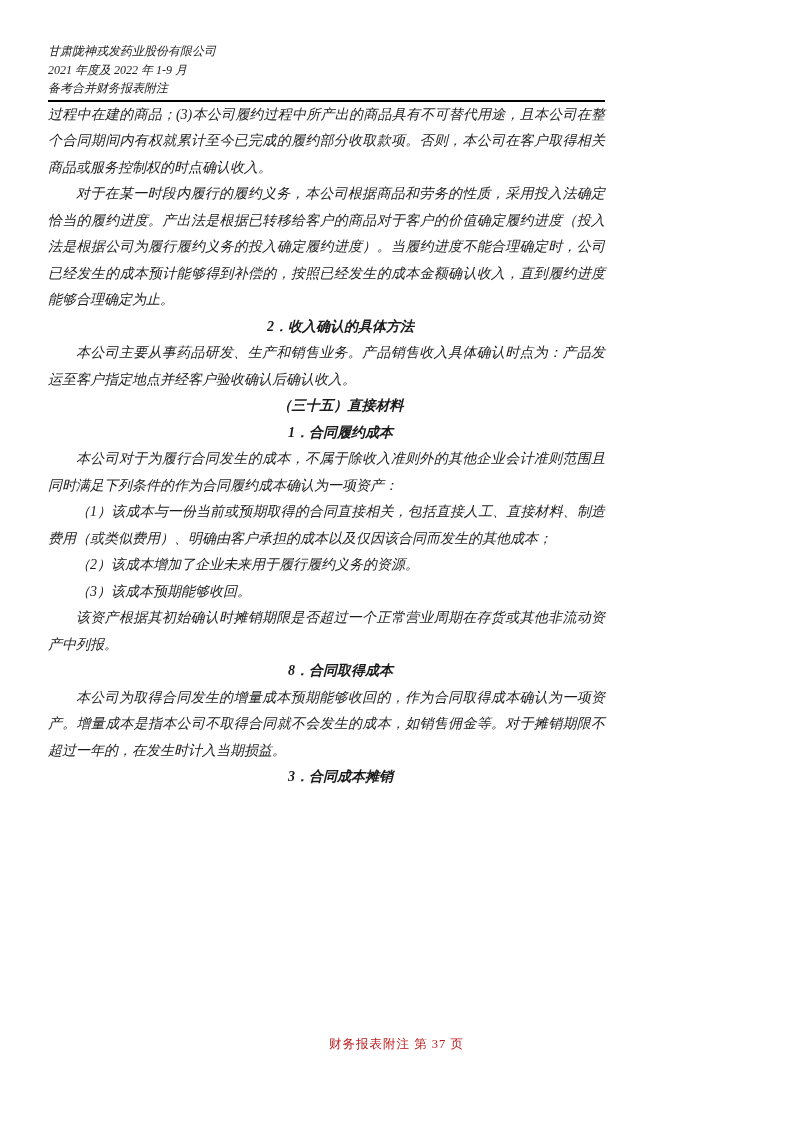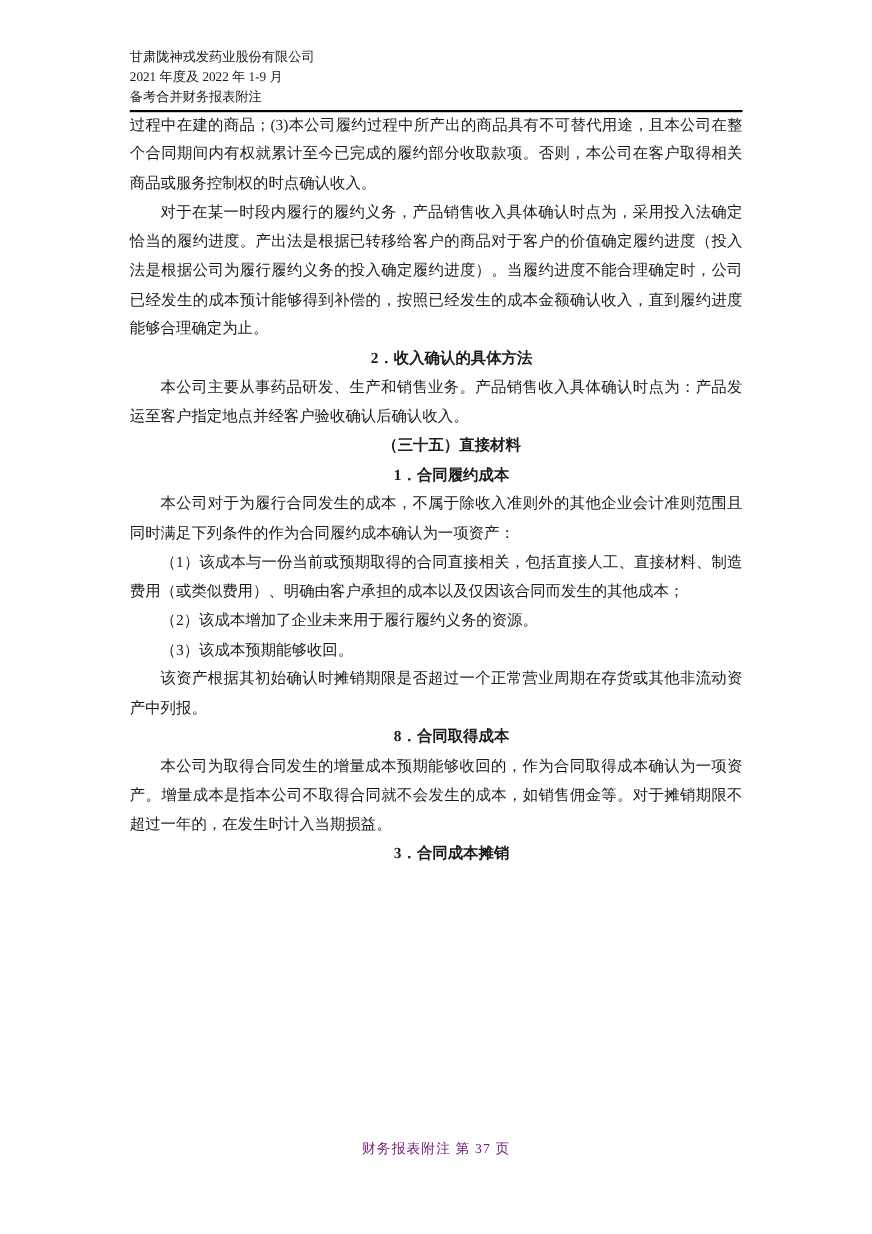--- a/index.html
+++ b/index.html
@@ -11,22 +11,23 @@
     position: relative;
     width: 793px;
     height: 1122px;
     background: #ffffff;
     color: #1b1b1b;
     font-family: "Liberation Serif", "DejaVu Serif", serif;
     overflow: hidden;
     box-sizing: border-box;
   }
   .content {
-    margin: 0 118px;
+    margin: 0 48px;
     width: 557px;
+    font-style: italic;
   }
   .page-header {
     padding-top: 42px;
     padding-bottom: 2px;
     font-size: 12px;
     line-height: 18.5px;
     border-bottom: 2px solid #000000;
   }
   .page-header div {
     white-space: nowrap;
@@ -68,42 +69,42 @@
   .m-headD   { margin-top: 17px; }
   .m-para7   { margin-top: 7px;  }
   .m-headE   { margin-top: 12px; }
   .page-footer {
     position: absolute;
     left: 0;
     top: 1036px;
     width: 100%;
     text-align: center;
     font-size: 12.5px;
-    color: #701a75;
+    color: #b91c1c;
     letter-spacing: 1px;
   }
 </style>
 </head>
 <body>
 
 <div class="doc">
 
   <div class="content">
 
     <div class="page-header">
       <div>甘肃陇神戎发药业股份有限公司</div>
       <div>2021 年度及 2022 年 1-9 月</div>
       <div>备考合并财务报表附注</div>
     </div>
 
     <div class="body-text">
 
       <p class="no-indent m-para1">过程中在建的商品；(3)本公司履约过程中所产出的商品具有不可替代用途，且本公司在整个合同期间内有权就累计至今已完成的履约部分收取款项。否则，本公司在客户取得相关商品或服务控制权的时点确认收入。</p>
 
-      <p class="m-para2">对于在某一时段内履行的履约义务，产品销售收入具体确认时点为，采用投入法确定恰当的履约进度。产出法是根据已转移给客户的商品对于客户的价值确定履约进度（投入法是根据公司为履行履约义务的投入确定履约进度）。当履约进度不能合理确定时，公司已经发生的成本预计能够得到补偿的，按照已经发生的成本金额确认收入，直到履约进度能够合理确定为止。</p>
+      <p class="m-para2">对于在某一时段内履行的履约义务，本公司根据商品和劳务的性质，采用投入法确定恰当的履约进度。产出法是根据已转移给客户的商品对于客户的价值确定履约进度（投入法是根据公司为履行履约义务的投入确定履约进度）。当履约进度不能合理确定时，公司已经发生的成本预计能够得到补偿的，按照已经发生的成本金额确认收入，直到履约进度能够合理确定为止。</p>
 
       <h3 class="m-headA">2．收入确认的具体方法</h3>
 
       <p class="m-para3">本公司主要从事药品研发、生产和销售业务。产品销售收入具体确认时点为：产品发运至客户指定地点并经客户验收确认后确认收入。</p>
 
 
       <h3 class="m-headB">（三十五）直接材料</h3>
 
       <h3 class="m-headC">1．合同履约成本</h3>
 

